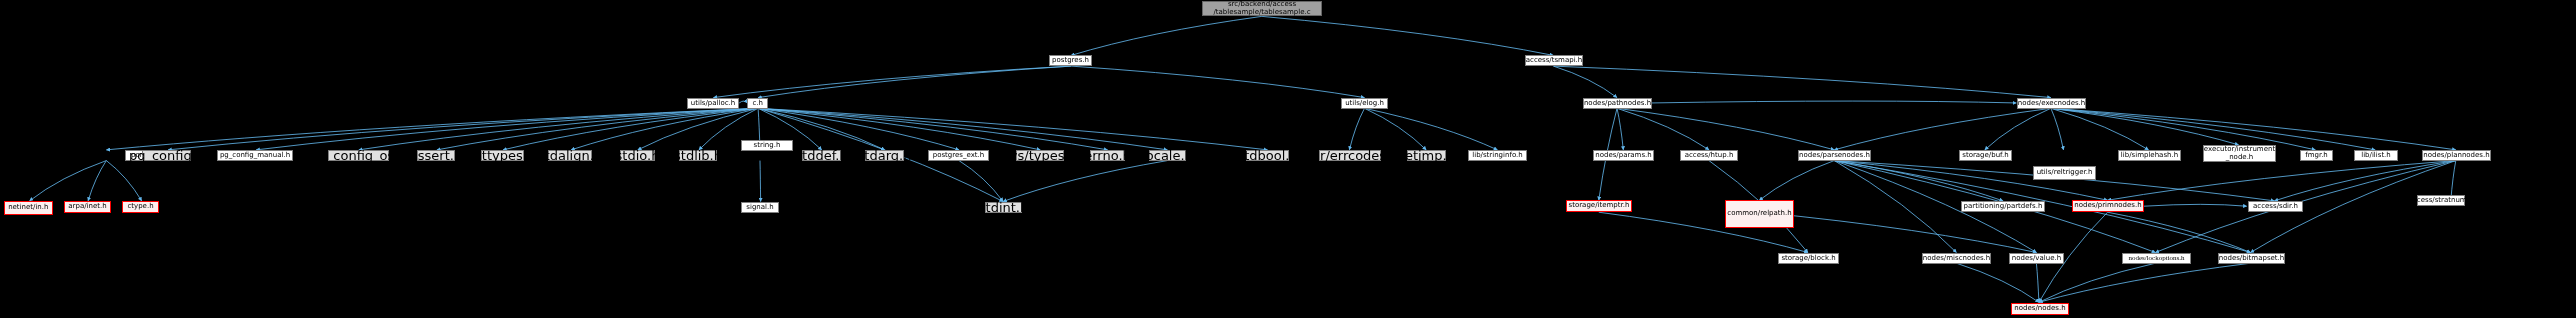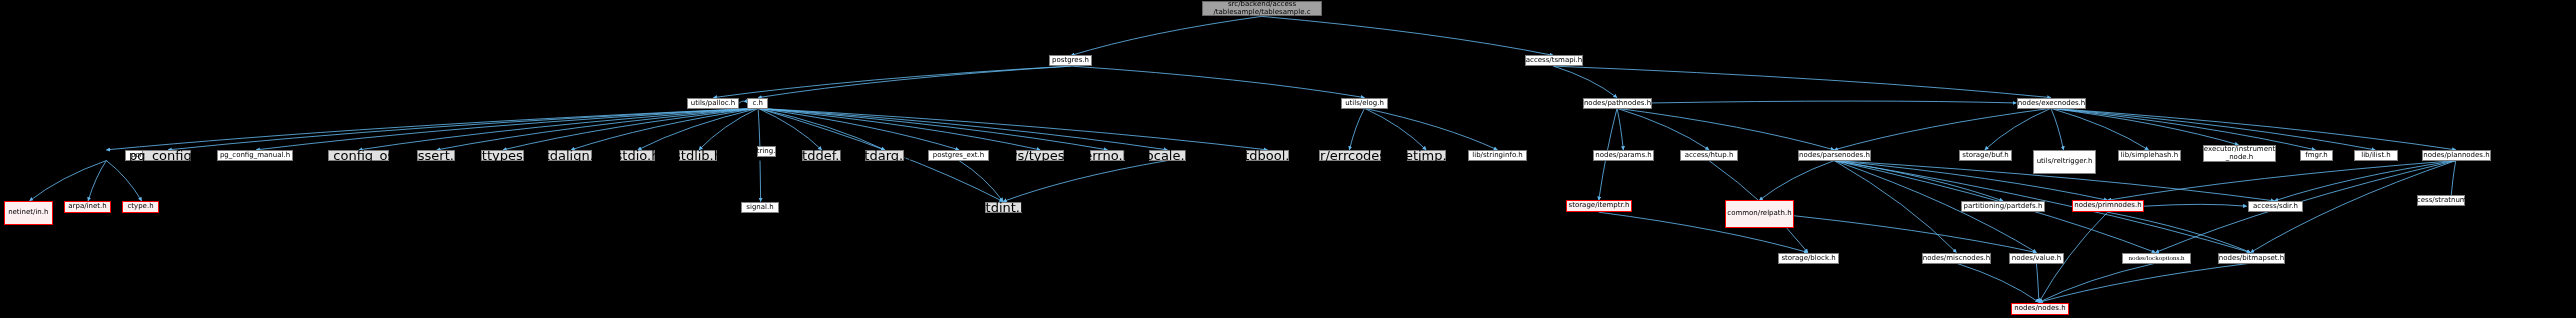--- a/index.html
+++ b/index.html
@@ -114,43 +114,43 @@
       <div class="node n-white" style="left: 2017px; top: 98px; width: 69px; height: 10.7px;">nodes/execnodes.h</div>
       <div class="node n-white" style="left: 89px; top: 150px; width: 33px; height: 10.7px; margin-left: 36px;">port.h</div>
       <div class="node n-gray" style="left: 142px; top: 150px; width: 49px; height: 10.7px;">pg_config.h</div>
       <div class="node n-white" style="left: 217px; top: 150px; width: 76px; height: 10.7px;">pg_config_manual.h</div>
       <div class="node n-gray" style="left: 328px; top: 150px; width: 61px; height: 10.7px;">pg_config_os.h</div>
       <div class="node n-gray" style="left: 417px; top: 150px; width: 38px; height: 10.7px;">assert.h</div>
       <div class="node n-gray" style="left: 481px; top: 150px; width: 43px; height: 10.7px;">inttypes.h</div>
       <div class="node n-gray" style="left: 548px; top: 150px; width: 44px; height: 10.7px;">stdalign.h</div>
       <div class="node n-gray" style="left: 620px; top: 150px; width: 35px; height: 10.7px;">stdio.h</div>
       <div class="node n-gray" style="left: 679px; top: 150px; width: 38px; height: 10.7px;">stdlib.h</div>
-      <div class="node n-white" style="left: 741px; top: 146px; width: 19px; height: 10.7px; margin-left: 16px;">string.h</div>
+      <div class="node n-white" style="left: 741px; top: 140px; width: 52px; height: 10.7px;">string.h</div>
       <div class="node n-gray" style="left: 802px; top: 150px; width: 39px; height: 10.7px;">stddef.h</div>
       <div class="node n-gray" style="left: 865px; top: 150px; width: 39px; height: 10.7px;">stdarg.h</div>
       <div class="node n-white" style="left: 928px; top: 150px; width: 61px; height: 10.7px;">postgres_ext.h</div>
       <div class="node n-gray" style="left: 1016px; top: 150px; width: 48px; height: 10.7px;">sys/types.h</div>
       <div class="node n-gray" style="left: 1090px; top: 150px; width: 35px; height: 10.7px;">errno.h</div>
       <div class="node n-gray" style="left: 1149px; top: 150px; width: 37px; height: 10.7px;">locale.h</div>
       <div class="node n-gray" style="left: 1246px; top: 150px; width: 43px; height: 10.7px;">stdbool.h</div>
       <div class="node n-gray" style="left: 1319px; top: 150px; width: 62px; height: 10.7px;">sdir/errcodes.h</div>
       <div class="node n-gray" style="left: 1407px; top: 150px; width: 39px; height: 10.7px;">setjmp.h</div>
       <div class="node n-white" style="left: 1468px; top: 150px; width: 59px; height: 10.7px;">lib/stringinfo.h</div>
       <div class="node n-white" style="left: 1593px; top: 150px; width: 61px; height: 10.7px;">nodes/params.h</div>
       <div class="node n-white" style="left: 1680px; top: 150px; width: 58px; height: 10.7px;">access/htup.h</div>
       <div class="node n-white" style="left: 1798px; top: 150px; width: 73px; height: 10.7px;">nodes/parsenodes.h</div>
       <div class="node n-white" style="left: 1959px; top: 150px; width: 53px; height: 10.7px;">storage/buf.h</div>
-      <div class="node n-white" style="left: 2033px; top: 150px; width: 63px; height: 24px;">utils/reltrigger.h</div>
+      <div class="node n-white" style="left: 2033px; top: 166px; width: 63px; height: 14px;">utils/reltrigger.h</div>
       <div class="node n-white" style="left: 2118px; top: 150px; width: 63px; height: 10.7px;">lib/simplehash.h</div>
       <div class="node n-white" style="left: 2203px; top: 145px; width: 73px; height: 17px;">executor/instrument
 _node.h</div>
       <div class="node n-white" style="left: 2300px; top: 150px; width: 33px; height: 10.7px;">fmgr.h</div>
       <div class="node n-white" style="left: 2354px; top: 150px; width: 44px; height: 10.7px;">lib/ilist.h</div>
       <div class="node n-white" style="left: 2422px; top: 150px; width: 69px; height: 10.7px;">nodes/plannodes.h</div>
-      <div class="node n-red" style="left: 3.8px; top: 201px; width: 49px; height: 24px;">netinet/in.h</div>
+      <div class="node n-red" style="left: 3.8px; top: 201px; width: 49px; height: 14px;">netinet/in.h</div>
       <div class="node n-red" style="left: 64px; top: 201px; width: 47px; height: 12px;">arpa/inet.h</div>
       <div class="node n-red" style="left: 122px; top: 201px; width: 37px; height: 12px;">ctype.h</div>
       <div class="node n-white" style="left: 741px; top: 202px; width: 38px; height: 10.7px;">signal.h</div>
       <div class="node n-gray" style="left: 985px; top: 202px; width: 37px; height: 10.7px;">stdint.h</div>
       <div class="node n-red" style="left: 1566px; top: 200px; width: 66px; height: 12px;">storage/itemptr.h</div>
       <div class="node n-red" style="left: 1725px; top: 200px; width: 69px; height: 28px;">common/relpath.h</div>
       <div class="node n-white" style="left: 1961px; top: 201px; width: 84px; height: 10.7px;">partitioning/partdefs.h</div>
       <div class="node n-red" style="left: 2072px; top: 200px; width: 72px; height: 12px;">nodes/primnodes.h</div>
       <div class="node n-white" style="left: 2248px; top: 201px; width: 55px; height: 10.7px;">access/sdir.h</div>
       <div class="node n-white" style="left: 2417px; top: 195px; width: 48px; height: 10.7px;">access/stratnum.h</div>

